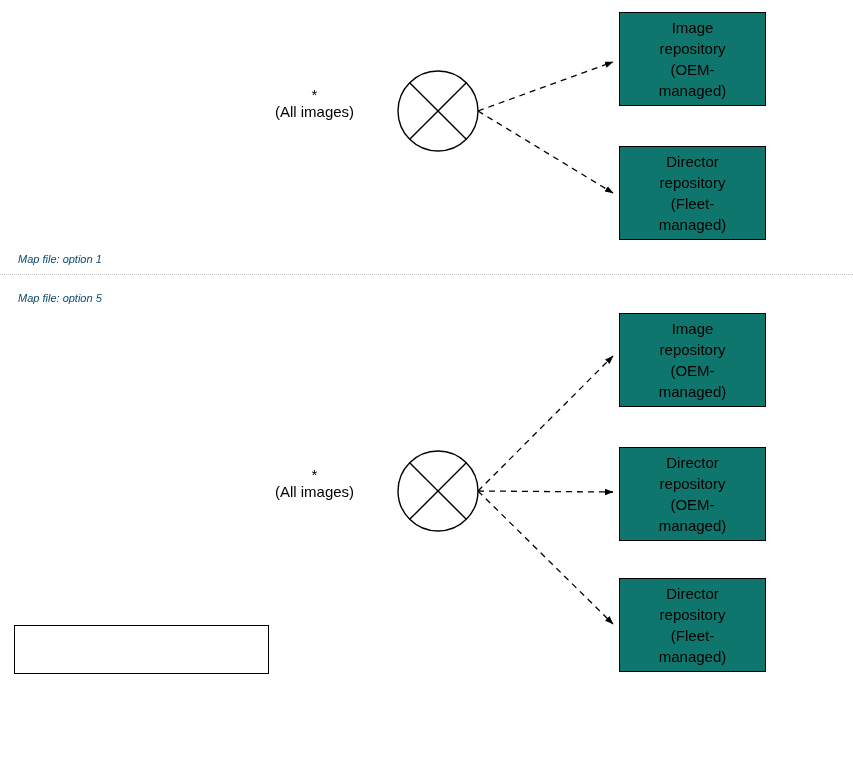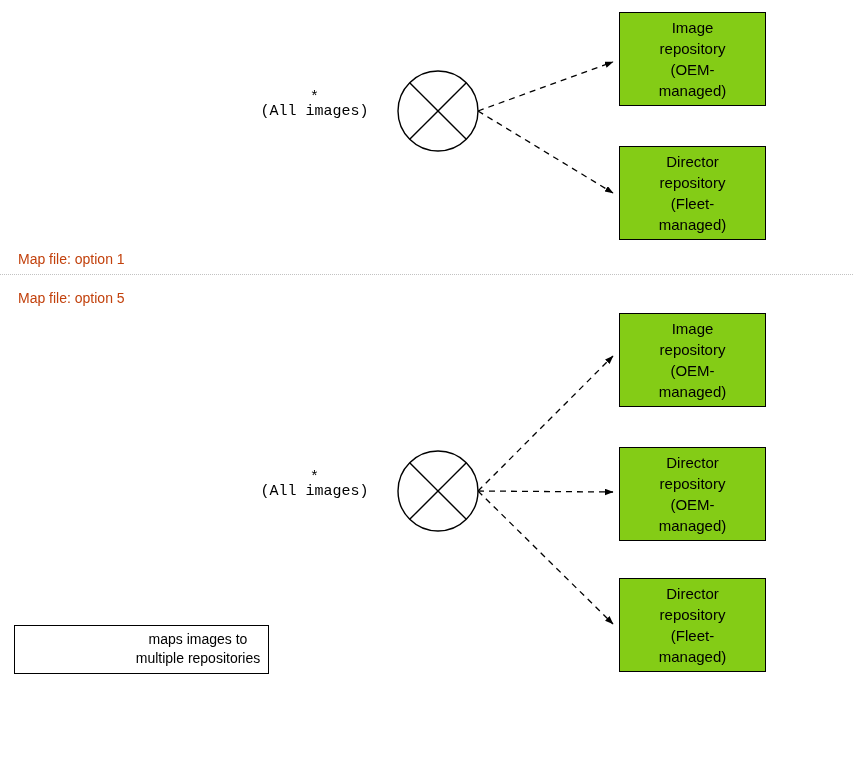--- a/index.html
+++ b/index.html
@@ -25,21 +25,21 @@
     position: absolute;
     left: 0; top: 0;
     width: 853px;
     height: 757px;
     pointer-events: none;
   }
   .node-box {
     position: absolute;
     box-sizing: border-box;
     border: 1.4px solid #000000;
-    background: #84cc16;
+    background: #0f766e;
     display: flex;
     flex-direction: column;
     align-items: center;
     justify-content: center;
     text-align: center;
     font-size: 15px;
     line-height: 21px;
     color: #000000;
   }
   .node-box .ln { display: block; white-space: nowrap; }
@@ -50,27 +50,28 @@
     line-height: 20px;
     color: #000000;
     white-space: nowrap;
   }
   .src-label .star {
     display: block;
     font-size: 15px;
     line-height: 14px;
     height: 14px;
   }
-  .src-label .cap { display: block; font-family: Liberation Mono, monospace; }
+  .src-label .cap { display: block; }
   .section-label {
     position: absolute;
-    font-size: 14px;
+    font-size: 11px;
     line-height: 18px;
-    color: #c2410c;
+    color: #0c4a6e;
     white-space: nowrap;
+    font-style: italic;
   }
   .divider {
     position: absolute;
     left: 0;
     width: 853px;
     height: 0;
     border-top: 1.5px dotted #c2c2c2;
   }
   .legend-box {
     position: absolute;
@@ -172,18 +173,14 @@
   </div>
 
   <div class="node-box" style="left:619px; top:578px; width:147px; height:94px;">
     <span class="ln">Director</span>
     <span class="ln">repository</span>
     <span class="ln">(Fleet-</span>
     <span class="ln">managed)</span>
   </div>
 
   <div class="legend-box" style="left:14px; top:625px; width:255px; height:49px;"></div>
-  <div class="legend-text" style="left:133px; top:630px; width:130px;">
-    <span class="ln">maps images to</span>
-    <span class="ln">multiple repositories</span>
-  </div>
 
 </div>
 
 </body></html>

